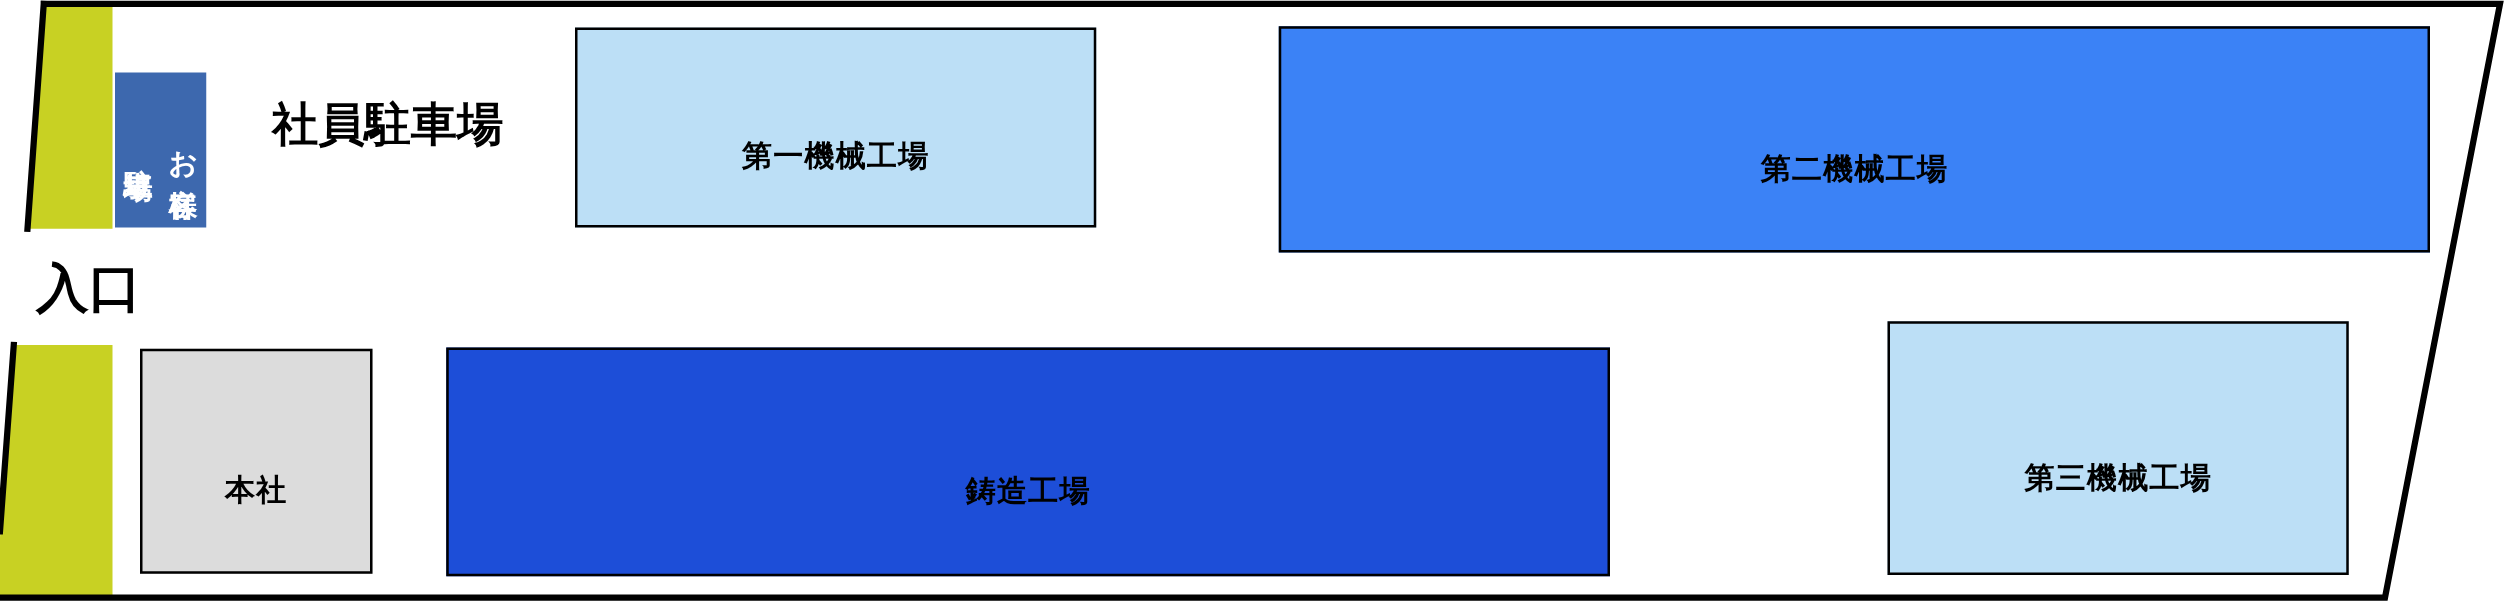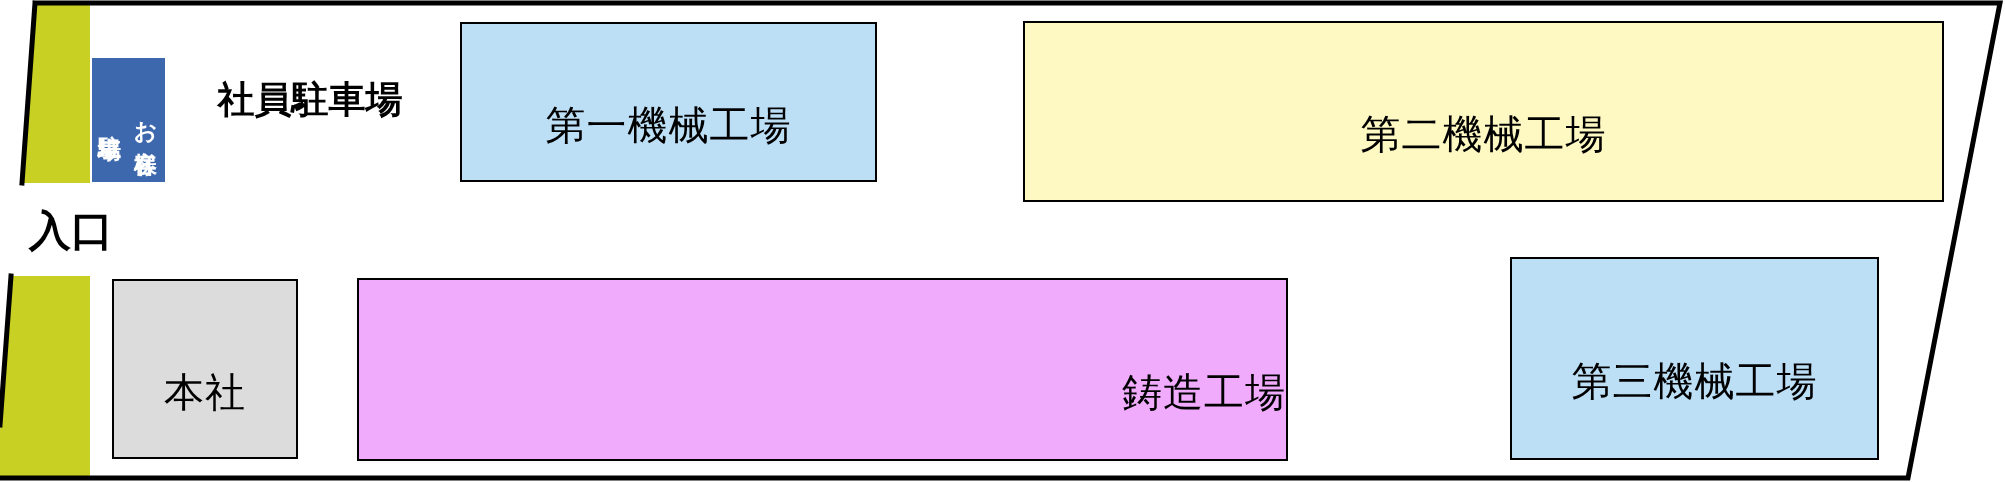--- a/index.html
+++ b/index.html
@@ -18,22 +18,22 @@
   }
   .box {
     position: absolute;
     box-sizing: border-box;
     border: 2.5px solid #000000;
     display: flex;
     align-items: center;
     justify-content: center;
   }
   .box .box-label {
-    font-size: 40px;
-    font-weight: 400;
+    font-size: 24px;
+    font-weight: 700;
     color: #000000;
     letter-spacing: 1px;
     white-space: nowrap;
     margin-top: 46px;
   }
   .free-label {
     position: absolute;
     color: #000000;
     font-weight: 700;
     text-align: center;
@@ -85,29 +85,29 @@
 駐車場</div>
 
   <div class="free-label employee-parking">社員駐車場</div>
 
   <div class="free-label entrance">入口</div>
 
   <div class="box" style="left: 460px; top: 22px; width: 417px; height: 160px; background: rgb(188, 223, 246);">
     <span class="box-label">第一機械工場</span>
   </div>
 
-  <div class="box" style="left: 1023px; top: 21px; width: 921px; height: 181px; background: #fef9c3;">
+  <div class="box" style="left: 1023px; top: 21px; width: 921px; height: 181px; background: #3b82f6;">
     <span class="box-label">第二機械工場</span>
   </div>
 
   <div class="box" style="left: 1510px; top: 257px; width: 369px; height: 203px; background: rgb(188, 223, 246);">
     <span class="box-label">第三機械工場</span>
   </div>
 
-  <div class="box" style="left: 357px; top: 278px; width: 931px; height: 183px; background: #f0abfc; justify-content: flex-end;">
+  <div class="box" style="left: 357px; top: 278px; width: 931px; height: 183px; background: #1d4ed8;">
     <span class="box-label">鋳造工場</span>
   </div>
 
   <div class="box" style="left: 112px; top: 279px; width: 186px; height: 180px; border-width: 2px; background: rgb(220, 220, 220);">
     <span class="box-label">本社</span>
   </div>
 
 </div>
 
 </body></html>

